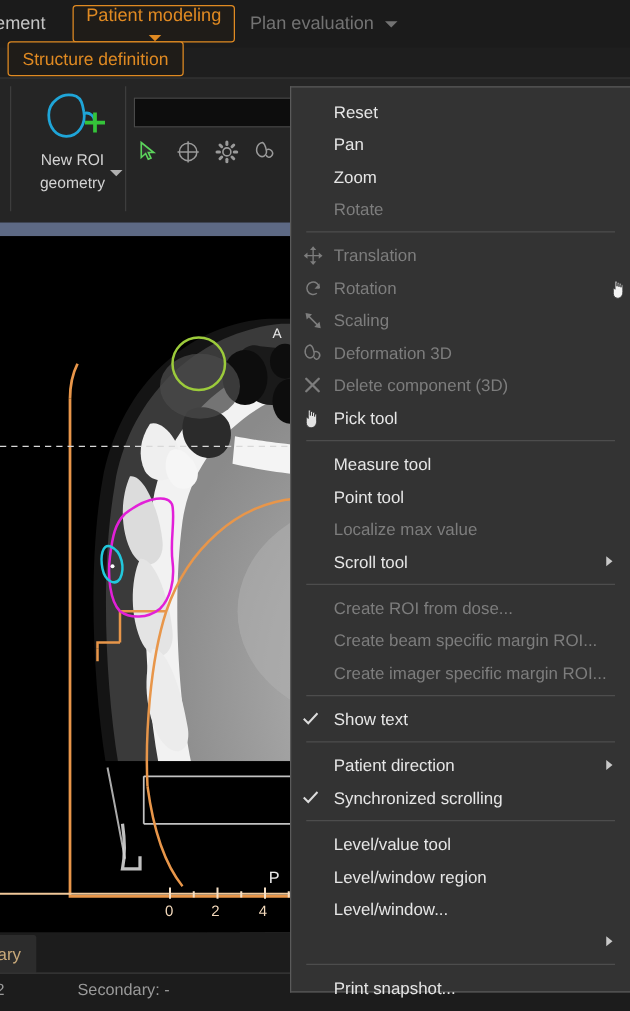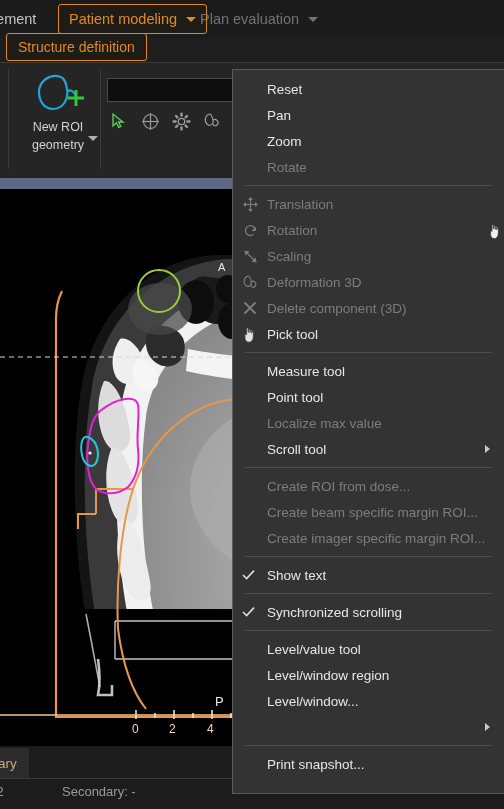--- a/index.html
+++ b/index.html
@@ -20,20 +20,21 @@
     position:absolute; top:4px; height:30px;
     display:flex; align-items:center; gap:7px;
     padding:0 10px;
     color:#b8b8b8; font-size:14.5px; white-space:nowrap;
   }
   .rtab.partial { left:-22px; color:#c4c4c4; }
   .rtab.active {
     left:58px; color:#e08a22;
     border:1px solid #e08a22; border-radius:3px;
     background:#1f1c18;
+    flex-direction:column;
   }
   .rtab.plain { left:190px; color:#737373; }
   .caret {
     width:0;height:0;border-left:5px solid transparent;border-right:5px solid transparent;
     border-top:5px solid currentColor; display:inline-block; margin-left:2px;
   }
   .subtab {
     position:absolute; left:6px; top:33px; height:28px;
     display:flex;align-items:center; padding:0 11px;
     color:#e08a22; font-size:14px;
@@ -485,20 +486,26 @@
       <div class="mi">
         <span class="check">
           <svg width="13" height="12" viewBox="0 0 13 12">
             <path d="M1 6 L4.6 9.6 L12 1.6" fill="none" stroke="#dcdcdc" stroke-width="1.6"></path>
           </svg>
         </span>
         <span class="mtext">Show text</span>
       </div>
       <div class="msep wide"></div>
       <div class="mi">
+        <span class="mtext">Patient direction</span>
+        <span class="arrow">
+          <i></i>
+        </span>
+      </div>
+      <div class="mi">
         <span class="check">
           <svg width="13" height="12" viewBox="0 0 13 12">
             <path d="M1 6 L4.6 9.6 L12 1.6" fill="none" stroke="#dcdcdc" stroke-width="1.6"></path>
           </svg>
         </span>
         <span class="mtext">Synchronized scrolling</span>
       </div>
       <div class="msep wide"></div>
       <div class="mi">
         <span class="mtext">Level/value tool</span>

